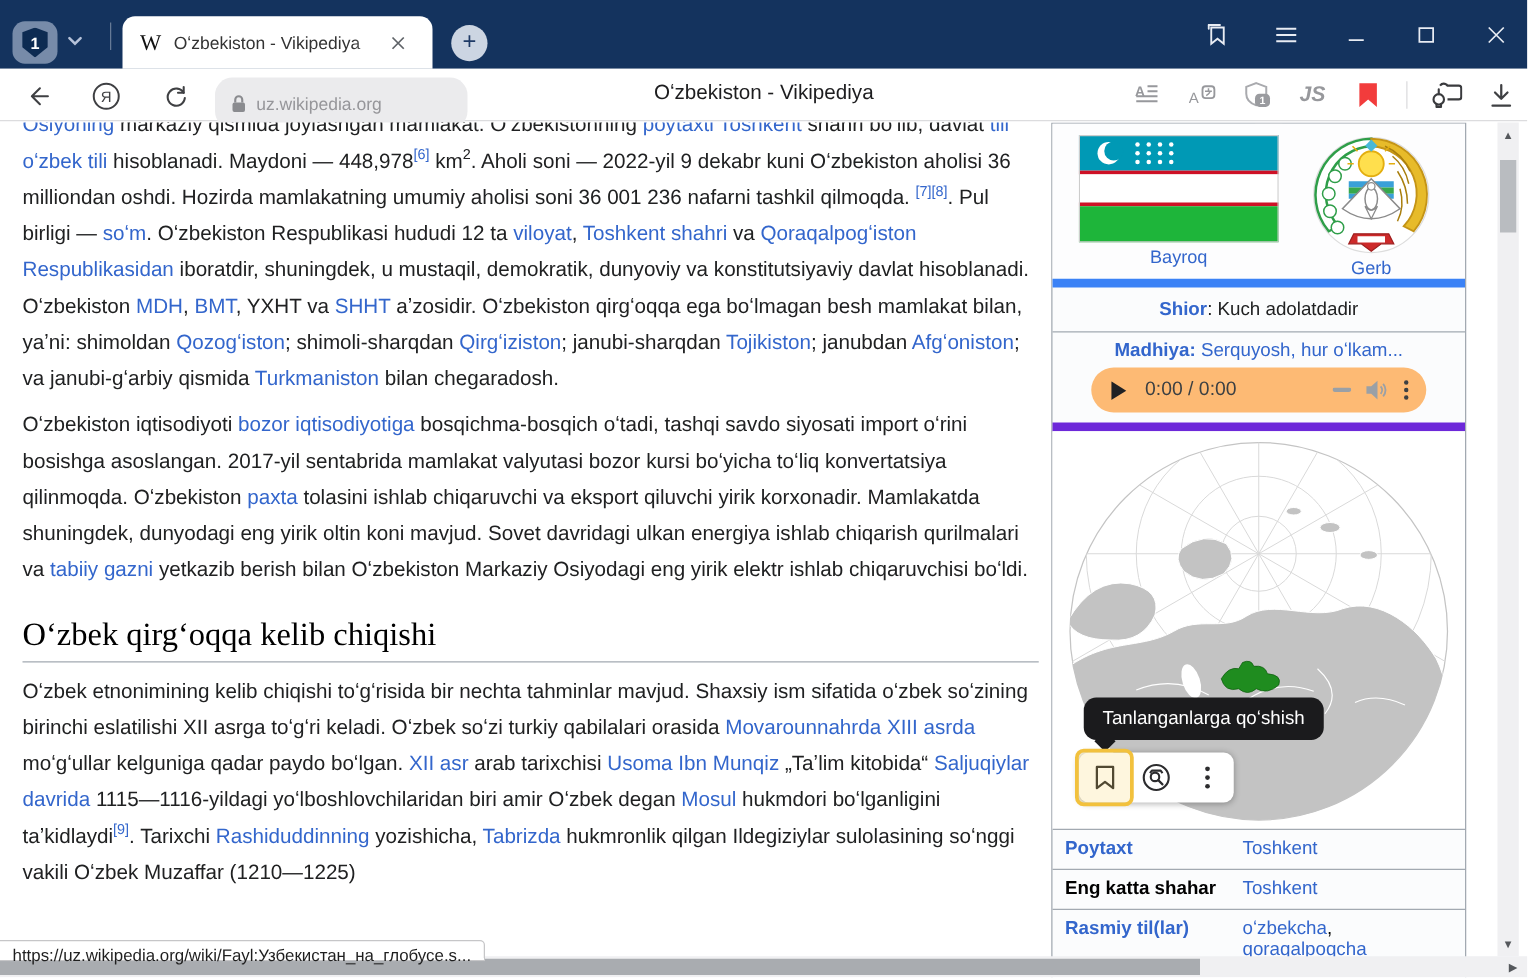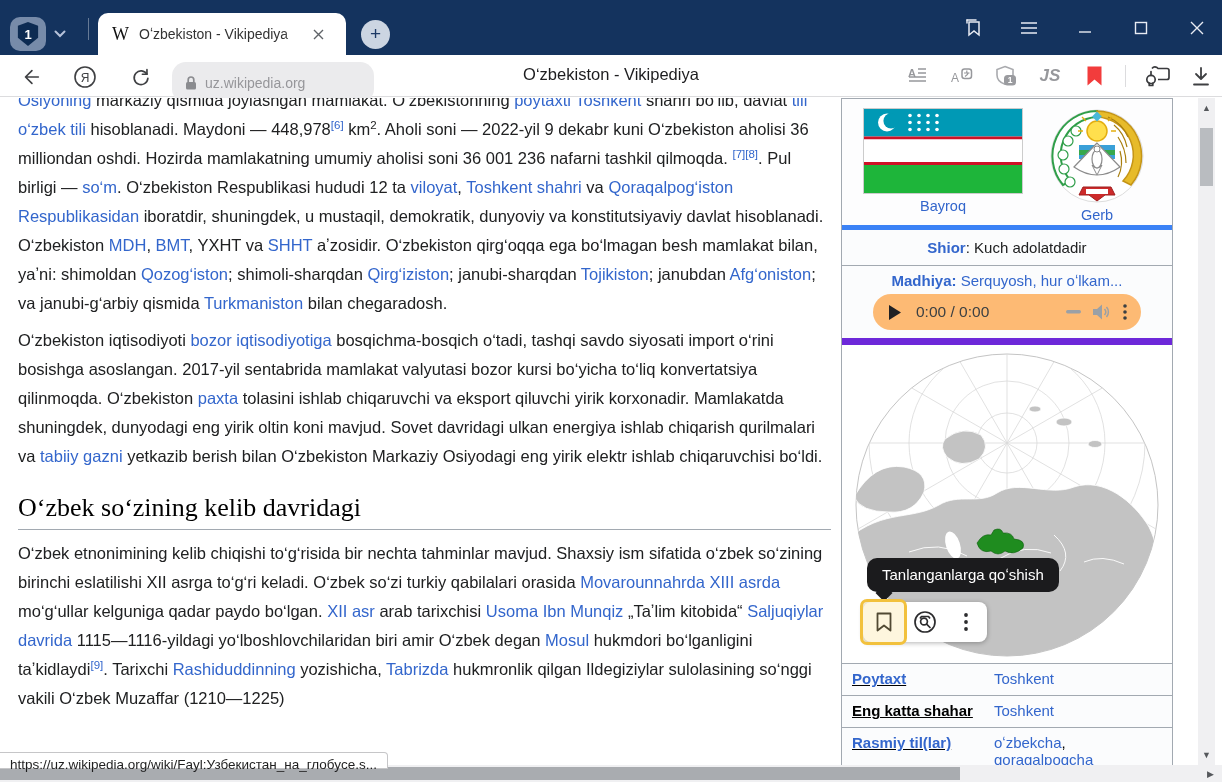--- a/index.html
+++ b/index.html
@@ -47,21 +47,21 @@
   .article h2 { font-family:"Liberation Serif", serif; font-size:26px; font-weight:400; color:#000;
     margin:22px 0 9px 0; padding-bottom:6px; border-bottom:1px solid #a2a9b1; }
   .wlink { color:#3366cc; cursor:pointer; }
   .bold { font-weight:bold; }
   sup { font-size:11.5px; line-height:0; vertical-align:super; }
 
   
   .infobox { position:absolute; left:841px; top:0; width:332px; height:700px;
     border:1px solid #a2a9b1; background:#fbfcfd; font-size:15px; }
   .cut-sliver { position:absolute; left:162px; top:0; width:22px; height:5px; background:#c9c9c9; border-radius:0 0 5px 5px; }
-  .ib-images { position:absolute; left:0; top:0; width:330px; height:131px; border-bottom:5px solid #3b82f6; background:#fdfdfe; }
+  .ib-images { position:absolute; left:0; top:0; width:330px; height:131px; border-bottom:7px solid #3b82f6; background:#fdfdfe; }
   .flag-wrap { position:absolute; left:21px; top:9px; width:160px; height:86px; cursor:pointer; }
   .flag-label { position:absolute; left:21px; top:99px; width:160px; text-align:center; font-size:14.5px; }
   .gerb-wrap { position:absolute; left:204px; top:6px; width:102px; height:102px; cursor:pointer; }
   .gerb-label { position:absolute; left:204px; top:108px; width:102px; text-align:center; font-size:14.5px; }
   .ib-shior { position:absolute; left:0; top:131px; width:330px; height:36px; border-bottom:1px solid #a2a9b1;
     text-align:center; line-height:36px; color:#202122; }
   .ib-madhiya { position:absolute; left:0; top:167px; width:330px; height:79px; border-bottom:7px solid #6d28d9;text-decoration:underline; }
   .anthem-line { position:absolute; left:0; top:6px; width:330px; text-align:center; }
   .player { position:absolute; left:31px; top:28px; width:268px; height:36px; background:#fdba74;
     border-radius:18px; display:flex; align-items:center; padding:0 14px;text-align:center; }
@@ -75,21 +75,21 @@
     border-radius:10px; font-size:15px; line-height:34px; padding:0 15px; white-space:nowrap; z-index:4; }
   .tooltip-tail { position:absolute; left:36px; top:242px; width:12px; height:12px; background:#1b1b1d;
     transform:rotate(45deg); z-index:3; }
   .actionbar { position:absolute; left:21px; top:257px; width:124px; height:40px; background:#fff;
     border-radius:8px; box-shadow:0 1px 5px rgba(0,0,0,.3); display:flex; z-index:4; }
   .ab-btn { width:41px; height:40px; display:flex; align-items:center; justify-content:center; cursor:pointer; }
   .yellow-hl { position:absolute; left:18px; top:254px; width:47px; height:46px; border:3px solid #f2c13d;
     background:rgba(247,205,70,.18); border-radius:7px; z-index:5; pointer-events:none; }
   .ib-table { position:absolute; left:0; top:565px; width:330px; }
   .ib-row { display:flex; border-bottom:1px solid #a2a9b1; padding:6px 10px; min-height:32px; align-items:flex-start; }
-  .ib-row .lbl { flex:0 0 142px;text-decoration:underline; }
+  .ib-row .lbl { flex:0 0 142px; }
   .ib-row .val { flex:1; }
 
   
   .vscroll { position:absolute; left:1198px; top:98px; width:17px; height:667px; background:#f0f0f2; }
   .vthumb { position:absolute; left:2px; top:30px; width:13px; height:58px; background:#b9bcc0; cursor:pointer; }
   .varrow { position:absolute; left:0; width:17px; height:16px; display:flex; align-items:center; justify-content:center;
     color:#55585c; font-size:9px; cursor:pointer; }
   .hscroll { position:absolute; left:0; top:765px; width:1222px; height:17px; background:#f0f0f2; }
   .hthumb { position:absolute; left:0; top:2px; width:960px; height:13px; background:#a9acb0; cursor:pointer; }
   .harrow { position:absolute; right:3px; top:0; width:17px; height:17px; display:flex; align-items:center; justify-content:center;
@@ -227,21 +227,21 @@
           </svg>
       </div>
     </div>
   </div>
 
   <div class="content">
 
     <div class="article">
       <p><span class="wlink">Osiyoning</span><span> markaziy qismida joylashgan mamlakat. Oʻzbekistonning </span><span class="wlink">poytaxti Toshkent</span><span> shahri boʻlib, davlat </span><span class="wlink">tili oʻzbek tili</span><span> hisoblanadi. Maydoni — 448,978</span><span class="wlink"><sup>[6]</sup></span><span> km</span><span><sup>2</sup></span><span>. Aholi soni — 2022-yil 9 dekabr kuni Oʻzbekiston aholisi 36 milliondan oshdi. Hozirda mamlakatning umumiy aholisi soni 36 001 236 nafarni tashkil qilmoqda. </span><span class="wlink"><sup>[7][8]</sup></span><span>. Pul birligi — </span><span class="wlink">soʻm</span><span>. Oʻzbekiston Respublikasi hududi 12 ta </span><span class="wlink">viloyat</span><span>, </span><span class="wlink">Toshkent shahri</span><span> va </span><span class="wlink">Qoraqalpogʻiston Respublikasidan</span><span> iboratdir, shuningdek, u mustaqil, demokratik, dunyoviy va konstitutsiyaviy davlat hisoblanadi. Oʻzbekiston </span><span class="wlink">MDH</span><span>, </span><span class="wlink">BMT</span><span>, YXHT va </span><span class="wlink">SHHT</span><span> aʼzosidir. Oʻzbekiston qirgʻoqqa ega boʻlmagan besh mamlakat bilan, yaʼni: shimoldan </span><span class="wlink">Qozogʻiston</span><span>; shimoli-sharqdan </span><span class="wlink">Qirgʻiziston</span><span>; janubi-sharqdan </span><span class="wlink">Tojikiston</span><span>; janubdan </span><span class="wlink">Afgʻoniston</span><span>; va janubi-gʻarbiy qismida </span><span class="wlink">Turkmaniston</span><span> bilan chegaradosh.</span></p>
       <p><span>Oʻzbekiston iqtisodiyoti </span><span class="wlink">bozor iqtisodiyotiga</span><span> bosqichma-bosqich oʻtadi, tashqi savdo siyosati import oʻrini bosishga asoslangan. 2017-yil sentabrida mamlakat valyutasi bozor kursi boʻyicha toʻliq konvertatsiya qilinmoqda. Oʻzbekiston </span><span class="wlink">paxta</span><span> tolasini ishlab chiqaruvchi va eksport qiluvchi yirik korxonadir. Mamlakatda shuningdek, dunyodagi eng yirik oltin koni mavjud. Sovet davridagi ulkan energiya ishlab chiqarish qurilmalari va </span><span class="wlink">tabiiy gazni</span><span> yetkazib berish bilan Oʻzbekiston Markaziy Osiyodagi eng yirik elektr ishlab chiqaruvchisi boʻldi.</span></p>
-      <h2>Oʻzbek soʻzining kelib davridagi</h2>
+      <h2>Oʻzbek qirgʻoqqa kelib chiqishi</h2>
       <p><span>Oʻzbek etnonimining kelib chiqishi toʻgʻrisida bir nechta tahminlar mavjud. Shaxsiy ism sifatida oʻzbek soʻzining birinchi eslatilishi XII asrga toʻgʻri keladi. Oʻzbek soʻzi turkiy qabilalari orasida </span><span class="wlink">Movarounnahrda</span><span> </span><span class="wlink">XIII asrda</span><span> moʻgʻullar kelguniga qadar paydo boʻlgan. </span><span class="wlink">XII asr</span><span> arab tarixchisi </span><span class="wlink">Usoma Ibn Munqiz</span><span> „Taʼlim kitobida“ </span><span class="wlink">Saljuqiylar davrida</span><span> 1115—1116-yildagi yoʻlboshlovchilaridan biri amir Oʻzbek degan </span><span class="wlink">Mosul</span><span> hukmdori boʻlganligini taʼkidlaydi</span><span class="wlink"><sup>[9]</sup></span><span>. Tarixchi </span><span class="wlink">Rashiduddinning</span><span> yozishicha, </span><span class="wlink">Tabrizda</span><span> hukmronlik qilgan Ildegiziylar sulolasining soʻnggi vakili Oʻzbek Muzaffar (1210—1225)</span></p>
     </div>
 
     <div class="infobox">
       <div class="cut-sliver"></div>
 
       <div class="ib-images">
         <div class="flag-wrap">
           <svg width="160" height="86" viewBox="0 0 160 86">
             <rect x="0" y="0" width="160" height="28.5" fill="#0099b5"></rect>

